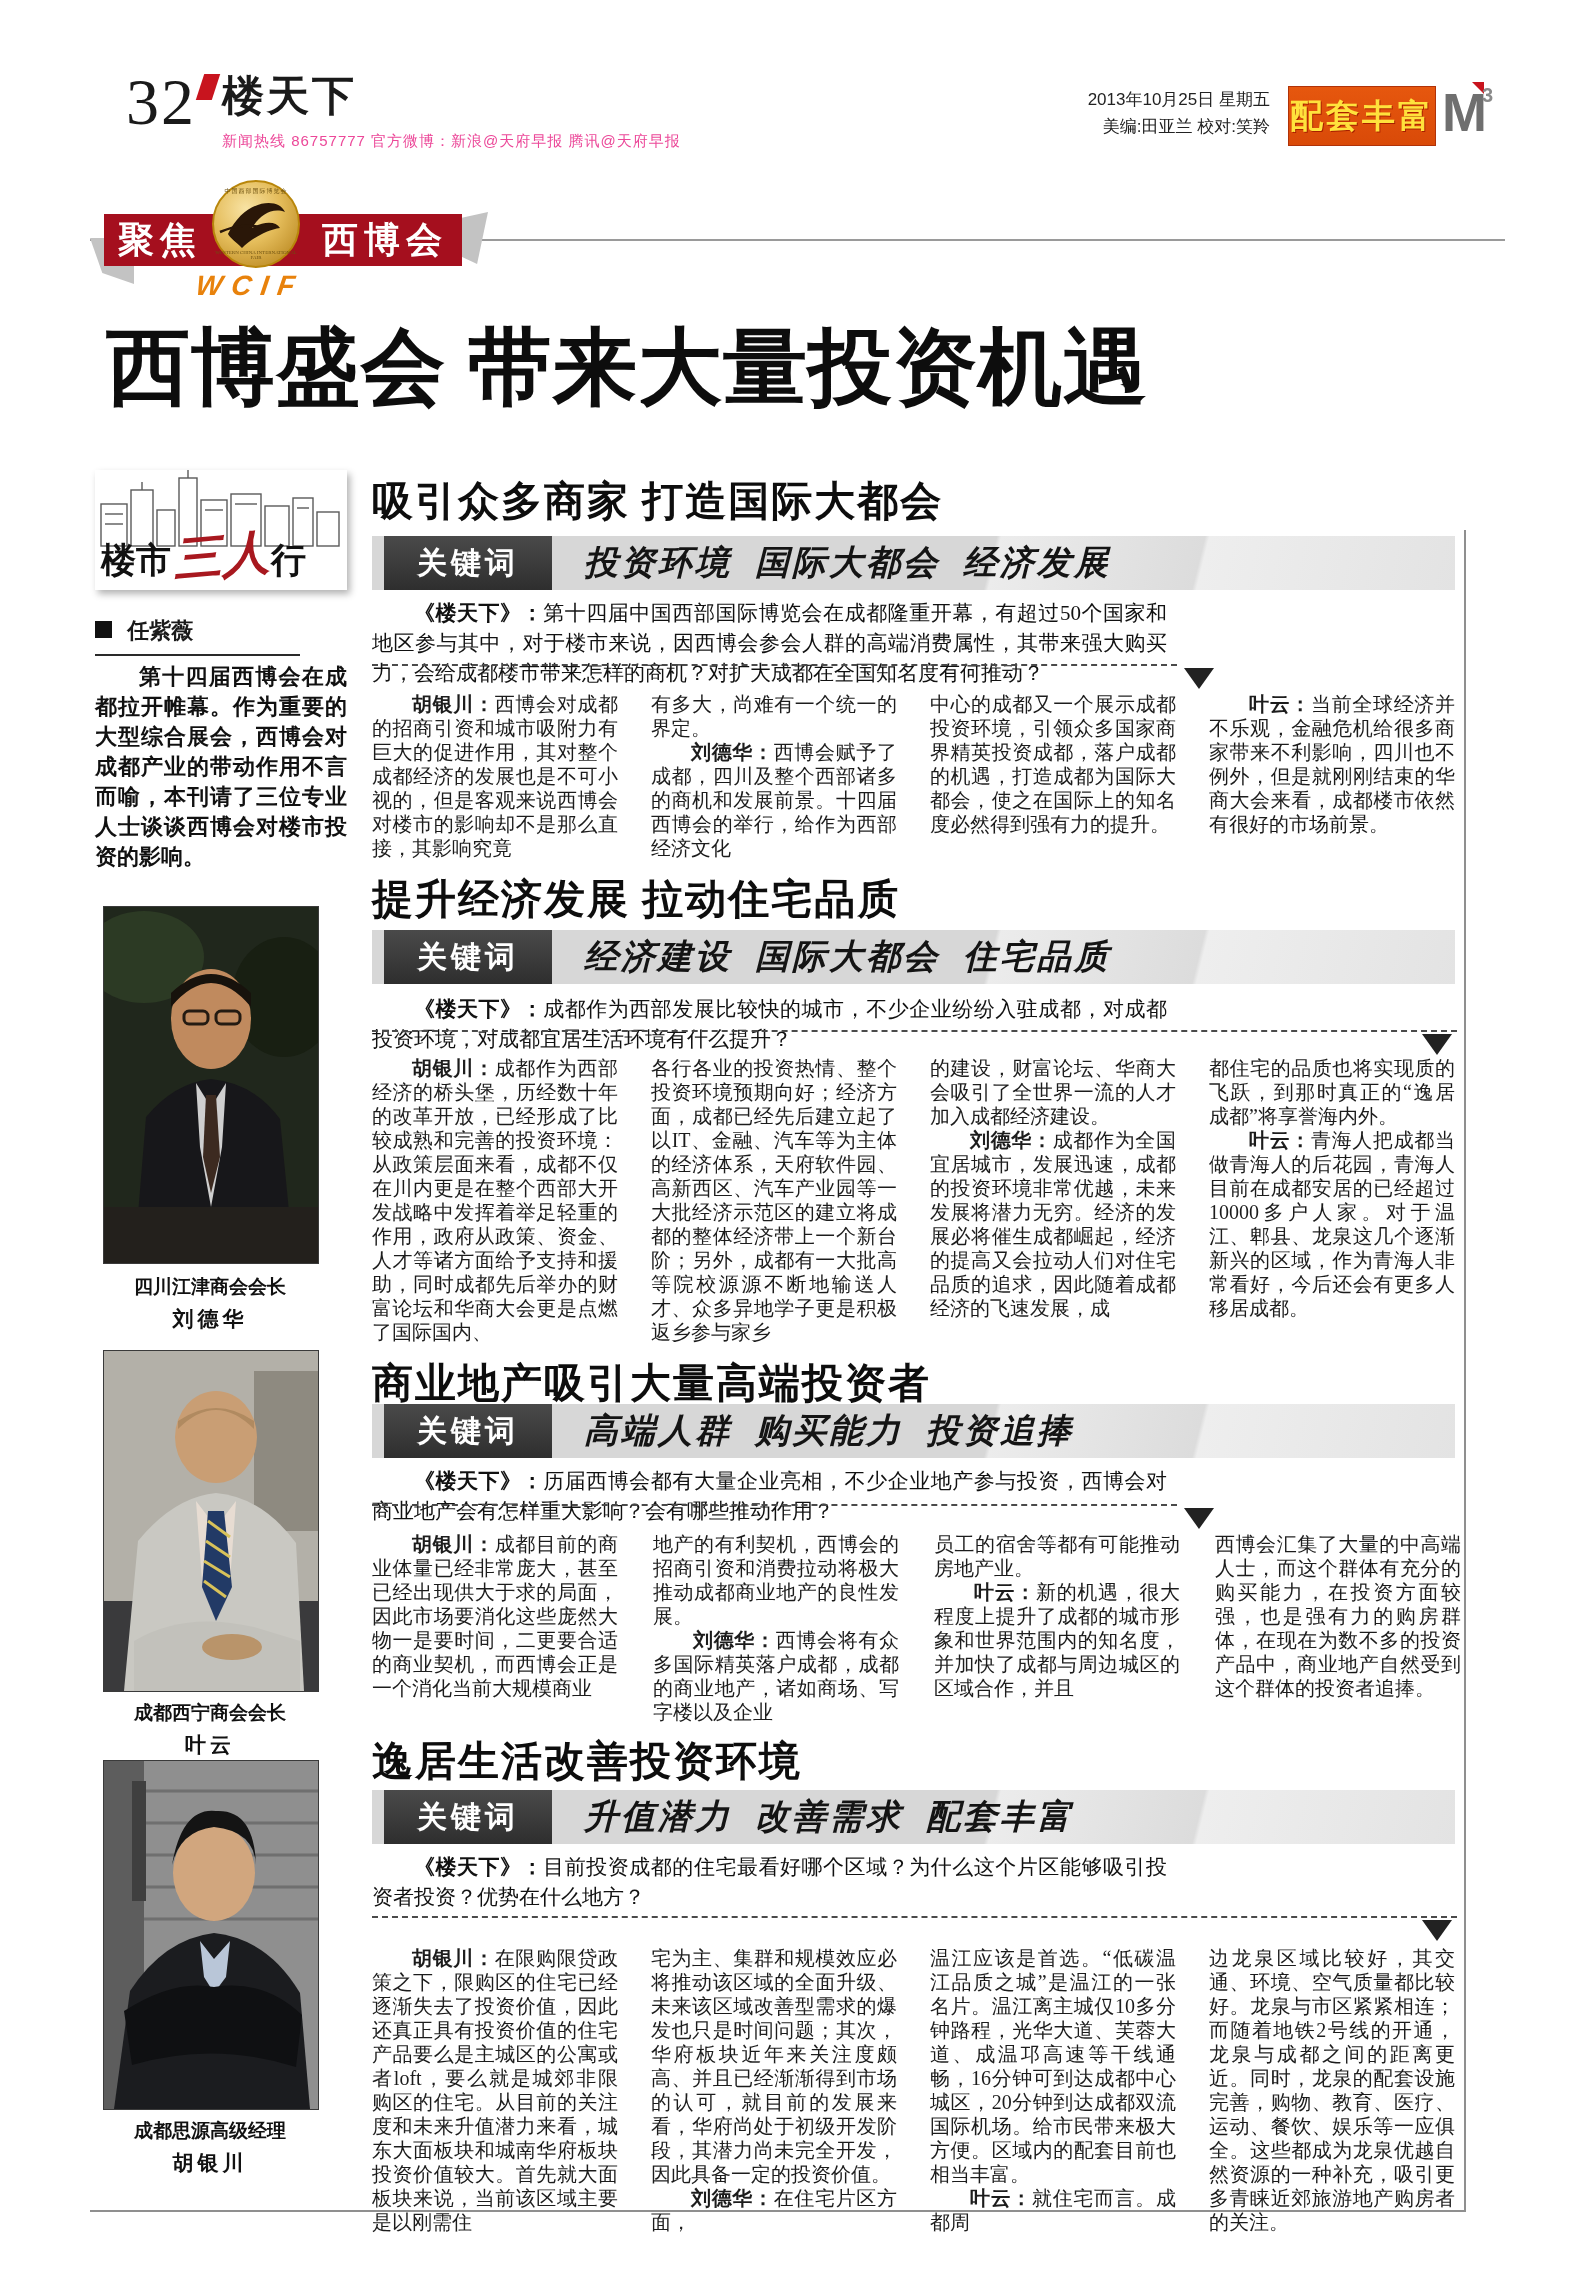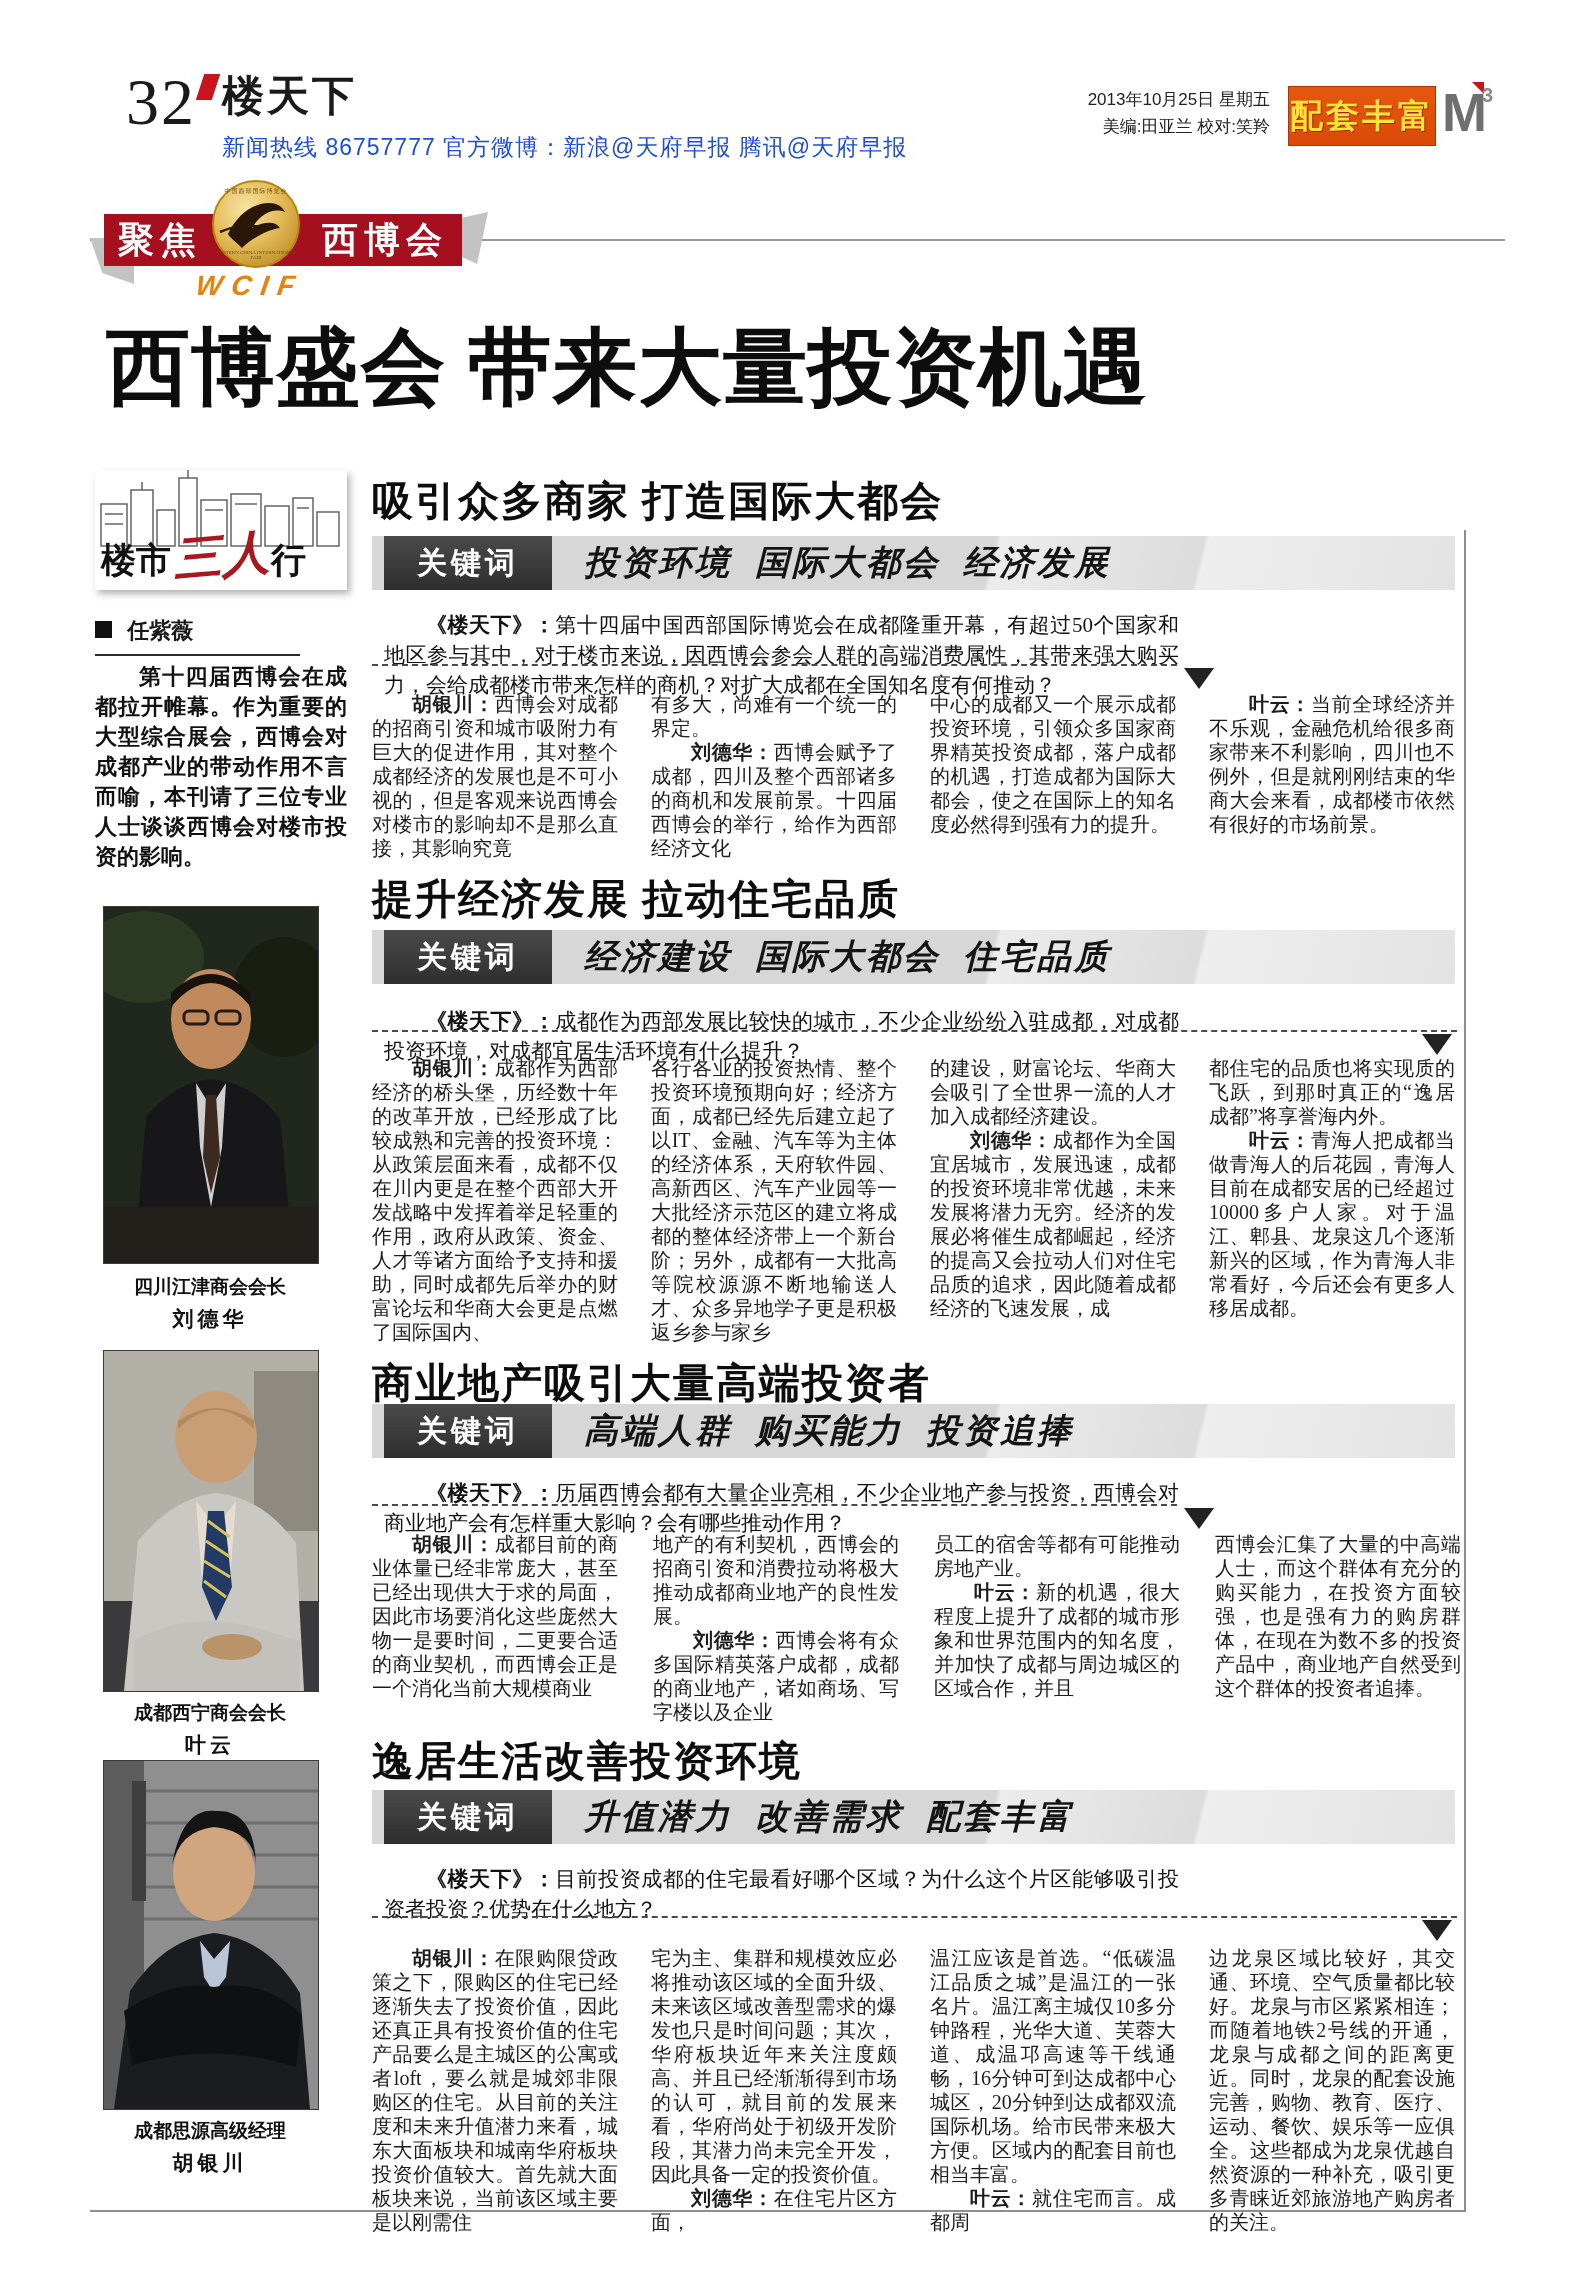--- a/index.html
+++ b/index.html
@@ -6,21 +6,21 @@
   .page{position:relative;width:1590px;height:2294px;background:#fff;margin:0 auto;overflow:hidden;
         font-family:"Liberation Serif","DejaVu Serif",serif;color:#1a1a1a;}
   .abs{position:absolute;}
 
   
   .page-num{left:126px;top:64px;font-size:66px;font-weight:400;letter-spacing:2px;}
   .red-flag{left:200px;top:74px;width:16px;height:26px;background:#c8141e;transform:skewX(-18deg);}
   .section-name{left:222px;top:68px;font-family:"Liberation Sans","DejaVu Sans",sans-serif;
                 font-size:42px;font-weight:700;letter-spacing:3px;}
   .hotline{left:222px;top:132px;font-family:"Liberation Sans","DejaVu Sans",sans-serif;
-           font-size:23px;color:#1d4ed8;letter-spacing:1px;}
+           font-size:15px;color:#ec4899;letter-spacing:1px;}
   .date-block{left:1000px;top:86px;width:270px;text-align:right;
               font-family:"Liberation Sans","DejaVu Sans",sans-serif;font-size:17px;line-height:27px;color:#222;}
   .masthead{left:1288px;top:86px;width:146px;height:58px;background:linear-gradient(#e6570e,#d94a08);
             border:1px solid #b03208;color:#ffe23c;font-weight:800;font-size:33px;letter-spacing:3px;
             display:flex;align-items:center;justify-content:center;
             text-shadow:1px 1px 0 #a81f00;font-family:"Liberation Sans","DejaVu Sans",sans-serif;}
   .m3{left:1442px;top:82px;width:60px;height:62px;font-family:"Liberation Sans","DejaVu Sans",sans-serif;}
   .m3 .mletter{font-size:54px;font-weight:900;color:#6f6f6f;line-height:60px;}
   .m3 .msup{position:absolute;top:2px;left:40px;font-size:20px;font-weight:800;color:#8a8a8a;}
   .m3 .mflag{position:absolute;top:0;left:30px;width:12px;height:12px;background:#c8141e;
@@ -75,21 +75,21 @@
   .sec2{top:1356px;height:400px;} .sec3{top:1734px;height:476px;}
   .sec-headline{position:absolute;top:0;left:0;margin:0;font-size:41px;font-weight:900;color:#0d0d0d;letter-spacing:2px;}
   .kwbar{position:absolute;left:0;width:1083px;height:54px;
          background:linear-gradient(104deg,#d7d7d7 0,#d7d7d7 57%,#ececec 57.4%,#dcdcdc 76%,#eeeeee 76.4%,#e3e3e3 100%);}
   .kwlabel{position:absolute;left:0;top:0;width:168px;height:54px;background:linear-gradient(#4a4a4a,#2e2e2e);
            color:#fff;font-family:"Liberation Sans","DejaVu Sans",sans-serif;font-size:30px;font-weight:700;
            display:flex;align-items:center;justify-content:center;letter-spacing:4px;margin-left:12px;}
   .kwtext{position:absolute;left:212px;top:0;line-height:54px;font-size:34px;font-weight:900;
           color:#141414;letter-spacing:3px;white-space:pre;font-style:italic;}
   .sec0 .kwbar{top:62px;} .sec1 .kwbar{top:58px;} .sec2 .kwbar{top:48px;} .sec3 .kwbar{top:56px;}
-  .question{position:absolute;left:0;width:795px;margin:12px;font-size:21px;line-height:30px;
+  .question{position:absolute;left:0;width:795px;margin:0;font-size:21px;line-height:30px;
             text-align:justify;text-indent:2em;color:#111;font-weight:500;}
   .question .qlead{font-weight:800;}
   .sec0 .question{top:124px;} .sec1 .question{top:122px;} .sec2 .question{top:110px;} .sec3 .question{top:118px;}
   .dash{position:absolute;left:0;border-top:2px dashed #4a4a4a;height:0;}
   .d-short{width:805px;} .d-long{width:1085px;}
   .sec0 .dash{top:190px;} .sec1 .dash{top:158px;} .sec2 .dash{top:148px;} .sec3 .dash{top:182px;}
   .tri{position:absolute;width:0;height:0;border-left:15px solid transparent;
        border-right:15px solid transparent;border-top:21px solid #222;}
   .sec0 .tri{top:194px;left:812px;} .sec1 .tri{top:162px;left:1050px;}
   .sec2 .tri{top:152px;left:812px;} .sec3 .tri{top:186px;left:1050px;}

